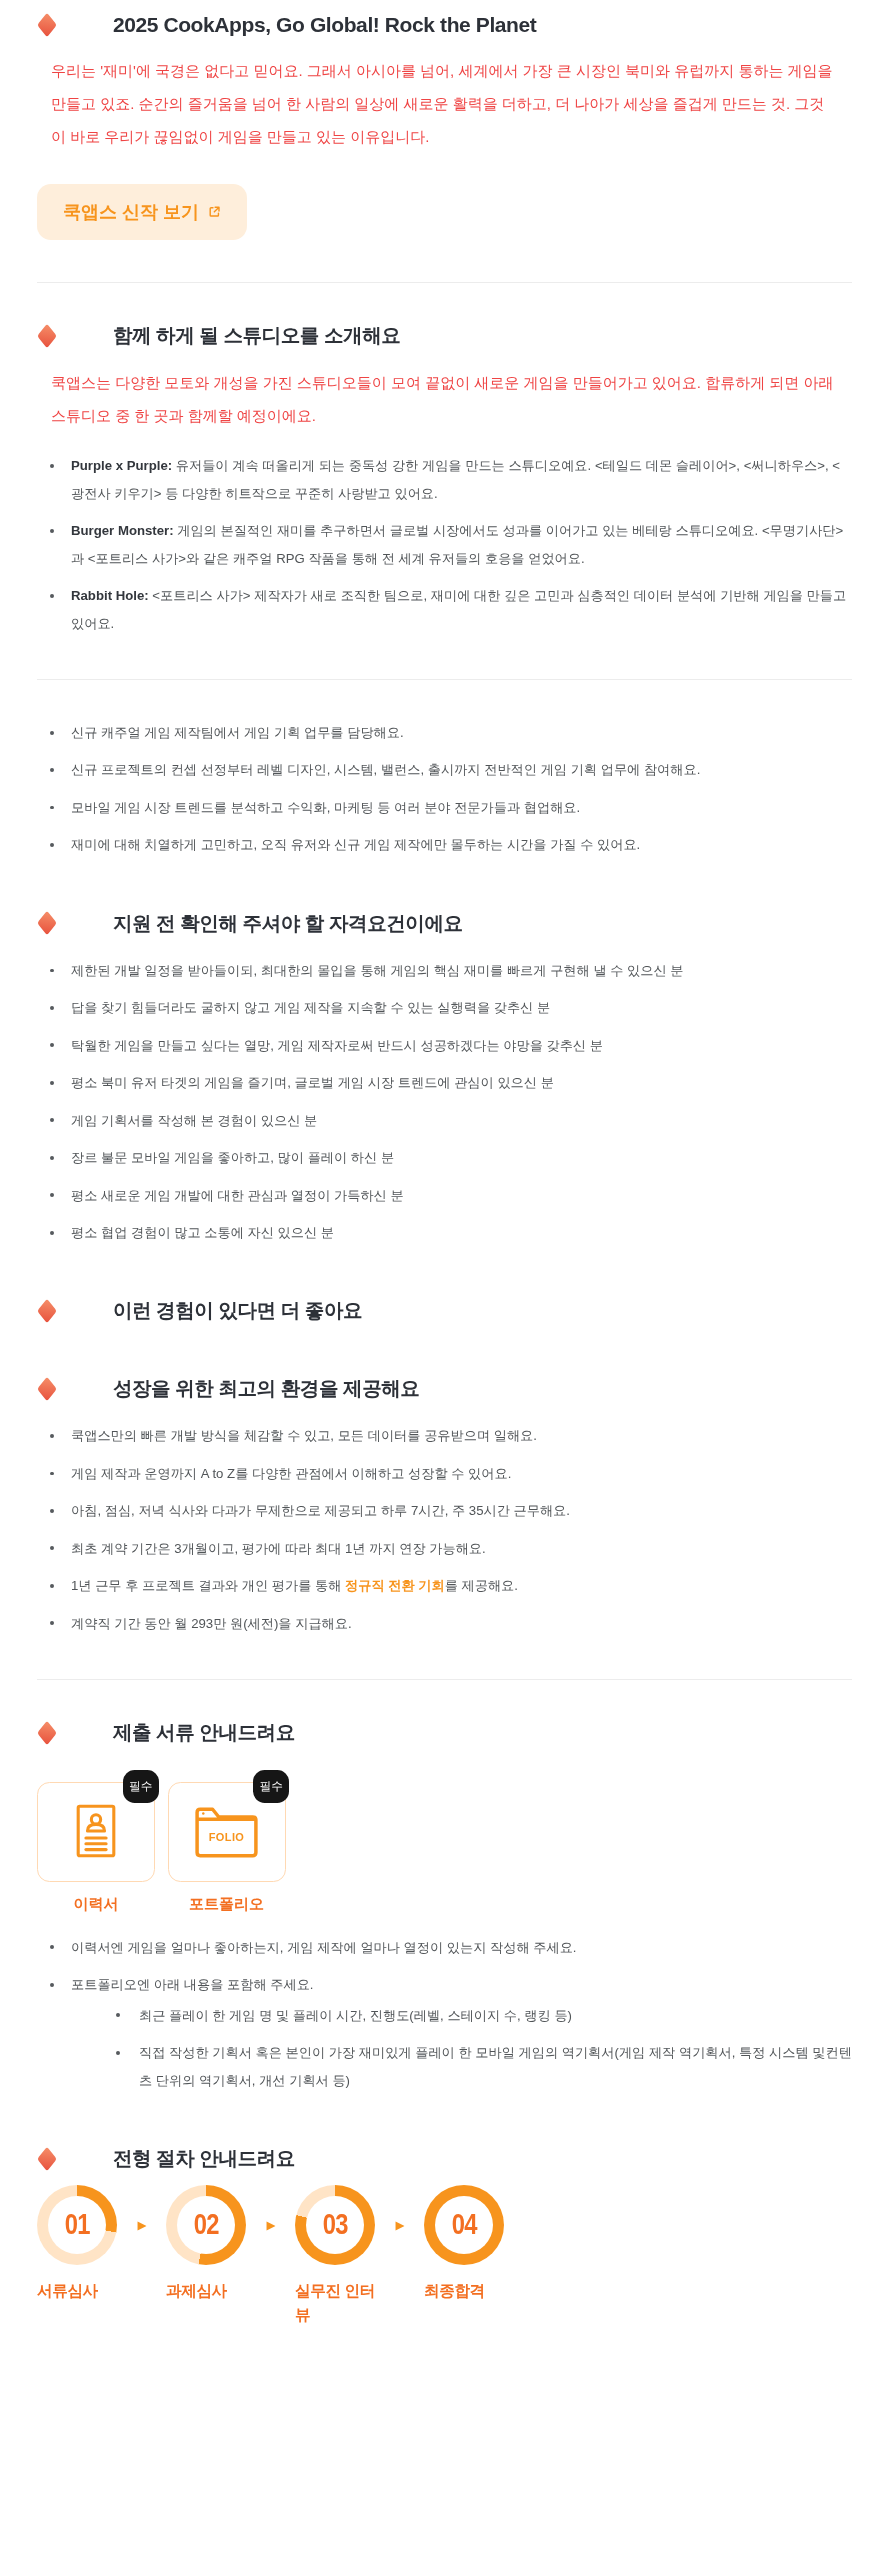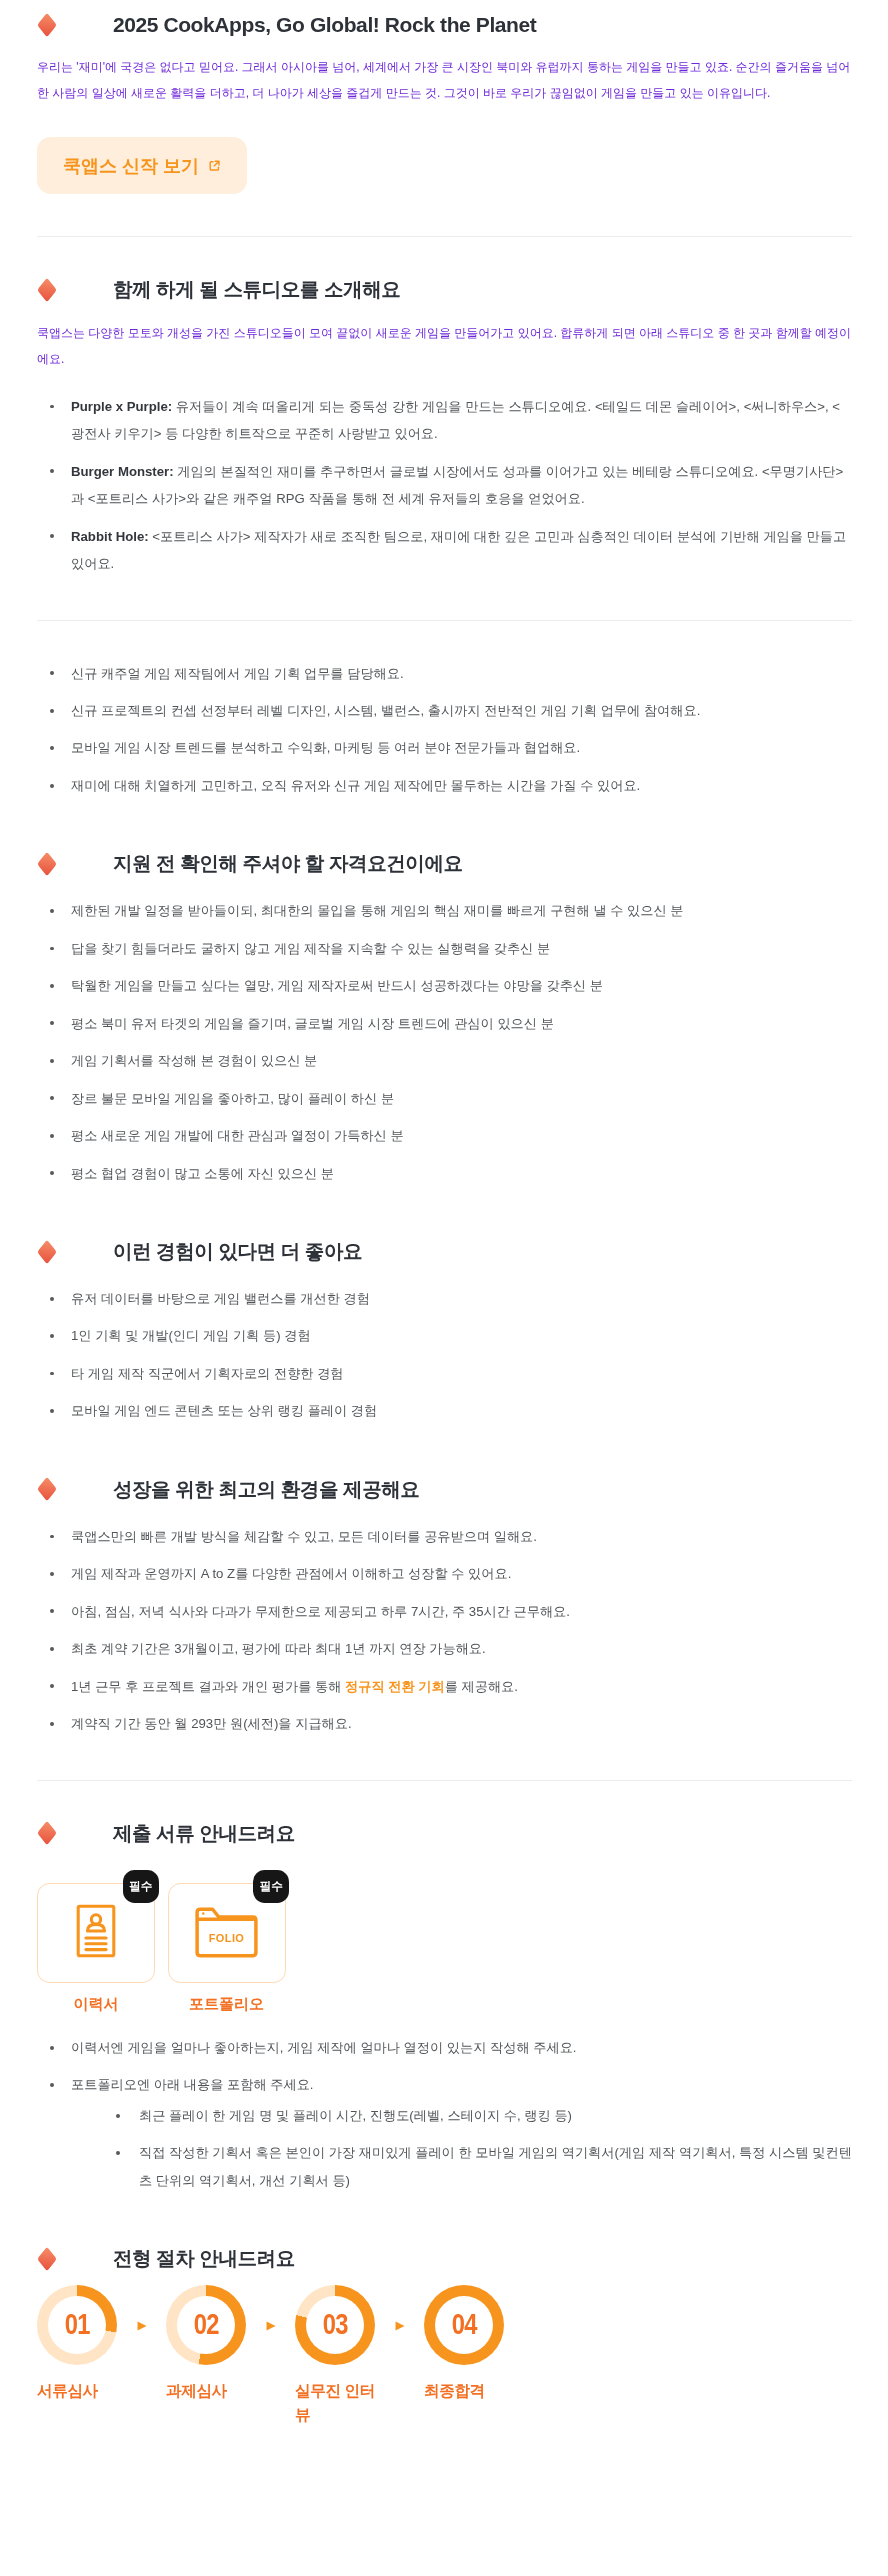--- a/index.html
+++ b/index.html
@@ -11,21 +11,21 @@
   
   .sec-head{display:flex;align-items:center;gap:11.7px;margin:0;}
   .sec-head .txt{font-size:19.5px;font-weight:bold;color:#2d3138;letter-spacing:-0.4px;margin-left:44px;}
   h1.sec-head .txt{font-size:21px;}
   .diamond{
     width:14px;height:14px;flex:0 0 auto;border-radius:2.3px;
     background:linear-gradient(140deg,#f6906a 0%,#e7503c 100%);
     transform:scaleY(1.25) rotate(45deg);margin:0 3.1px;
   }
   
-  .body-text{font-size:12px;line-height:2.2;margin:17px 0 0;color:#6d28d9;}
+  .body-text{font-size:15px;line-height:2.2;margin:17px 14px 0;color:#ef4444;}
   
   ul.bullets{list-style:none;margin:20px 0 0;padding:0;}
   ul.bullets>li{position:relative;padding-left:34px;font-size:13.2px;line-height:2.08;margin-bottom:10px;color:#515558;}
   ul.bullets>li::before{
     content:"";position:absolute;left:13.2px;top:11.7px;width:3.9px;height:3.9px;border-radius:50%;background:#565a5e;
   }
   .studio-name{font-weight:bold;color:#33373d;}
   .hl{font-weight:bold;color:#f7941d;}
   
   hr.divider{border:none;border-top:0.8px solid #ececec;margin:42px 0 39px;}
@@ -41,21 +41,21 @@
   .sect-tight{margin-top:0;}
   
   .cards{display:flex;gap:12.5px;margin-top:36px;}
   .card{
     position:relative;width:118px;height:100px;box-sizing:border-box;
     border:1.6px solid #ffd9b3;border-radius:12.5px;background:#fff;
     display:flex;align-items:center;justify-content:center;
   }
   .badge{
     position:absolute;top:-13.2px;right:-4.7px;width:36px;height:33px;border-radius:11.7px;
-    background:#161616;color:#fff;font-size:11.7px;font-weight:bold;
+    background:#161616;color:#fff;font-size:11.7px;font-weight:normal;
     display:flex;align-items:center;justify-content:center;
   }
   .card-labels{display:flex;gap:12.5px;margin-top:12.5px;}
   .card-labels .cl{width:118px;text-align:center;font-size:15px;font-weight:bold;color:#f36f21;}
   .folder-wrap{position:relative;width:65px;height:55px;}
   .folder-text{
     position:absolute;left:0;right:0;top:26.5px;text-align:center;
     font-size:11px;font-weight:bold;color:#f7941d;letter-spacing:0.4px;
   }
   .doc-notes{margin-top:37px;}
@@ -147,26 +147,20 @@
       <li>평소 새로운 게임 개발에 대한 관심과 열정이 가득하신 분</li>
       <li>평소 협업 경험이 많고 소통에 자신 있으신 분</li>
     </ul>
   </section>
 
   <section class="sect">
     <h2 class="sec-head">
       <span class="diamond"></span>
       <span class="txt">이런 경험이 있다면 더 좋아요</span>
     </h2>
-    <ul class="bullets">
-      <li>유저 데이터를 바탕으로 게임 밸런스를 개선한 경험</li>
-      <li>1인 기획 및 개발(인디 게임 기획 등) 경험</li>
-      <li>타 게임 제작 직군에서 기획자로의 전향한 경험</li>
-      <li>모바일 게임 엔드 콘텐츠 또는 상위 랭킹 플레이 경험</li>
-    </ul>
   </section>
 
   <section class="sect">
     <h2 class="sec-head">
       <span class="diamond"></span>
       <span class="txt">성장을 위한 최고의 환경을 제공해요</span>
     </h2>
     <ul class="bullets">
       <li><span>쿡앱스만의 빠른 개발 방식을 체감할 수 있고, 모든 데이터를 공유받으며 일해요.</span><span class="hl"></span><span></span></li>
       <li><span>게임 제작과 운영까지 A to Z를 다양한 관점에서 이해하고 성장할 수 있어요.</span><span class="hl"></span><span></span></li>

